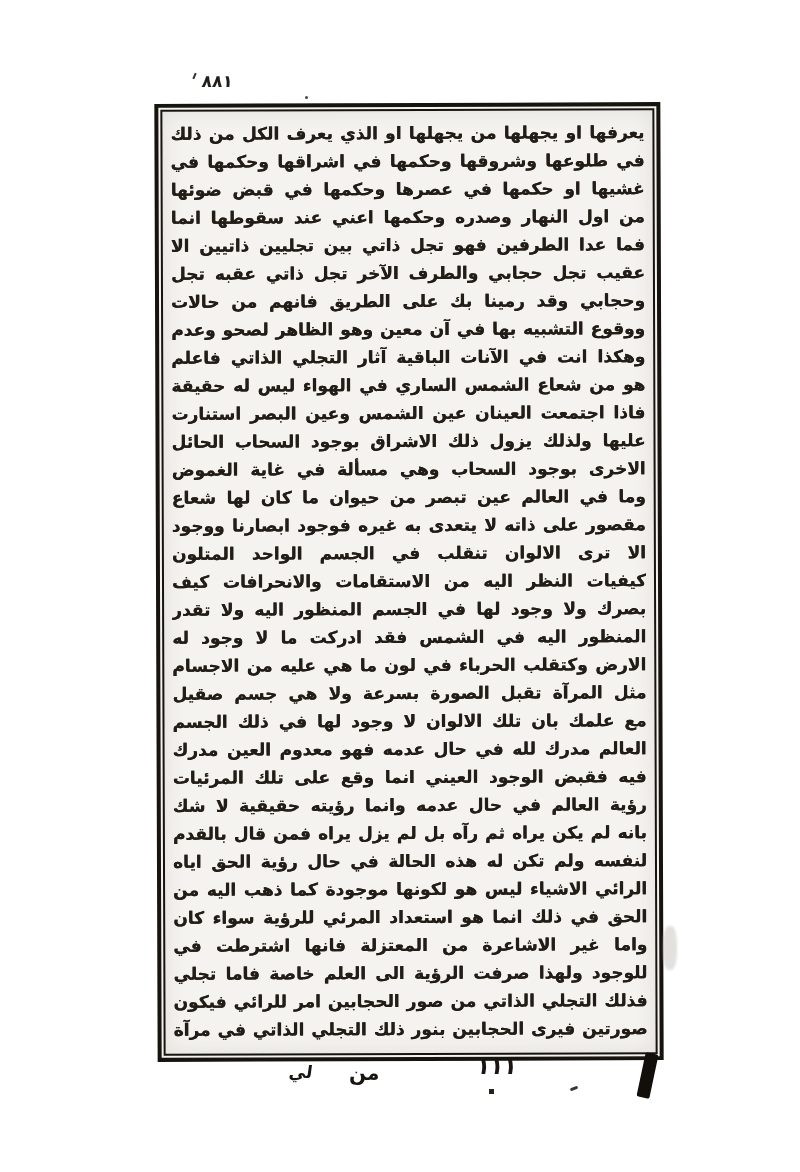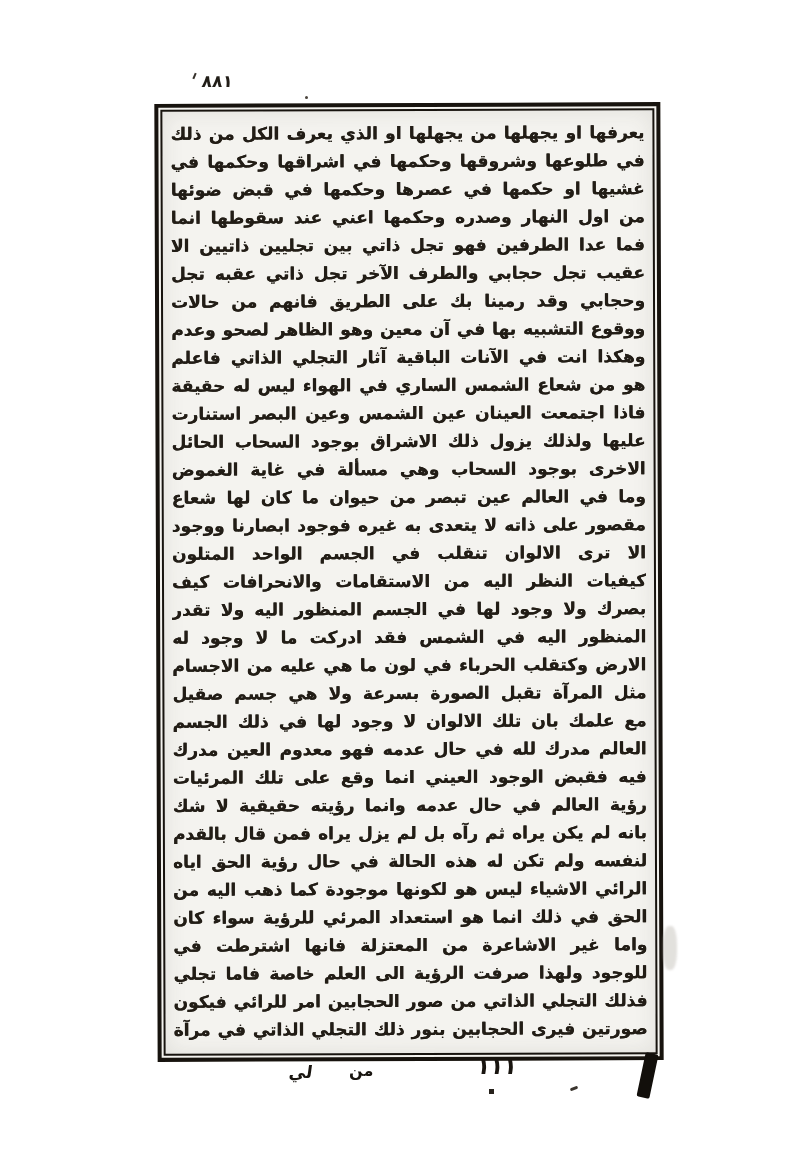--- a/index.html
+++ b/index.html
@@ -80,21 +80,21 @@
     text-shadow: 0.3px 0 0 #221d16;
   }
 
   
   .footer-mark {
     position: absolute;
     font-weight: 700;
     color: #191510;
   }
   .mark-li   { left: 289px; top: 1062px; font-size: 17px; transform: skewX(-8deg); }
-  .mark-min  { left: 349px; top: 1061px; font-size: 16px; }
+  .mark-min  { left: 349px; top: 1061px; font-size: 20px; }
   .mark-111  { left: 477px; top: 1054px; font-size: 22px; letter-spacing: 2px; transform: skewX(-10deg); }
 
   .speck-square {
     position: absolute;
     left: 489px; top: 1089px;
     width: 5px; height: 5px;
     background: #26211b;
   }
   .speck-dash {
     position: absolute;

